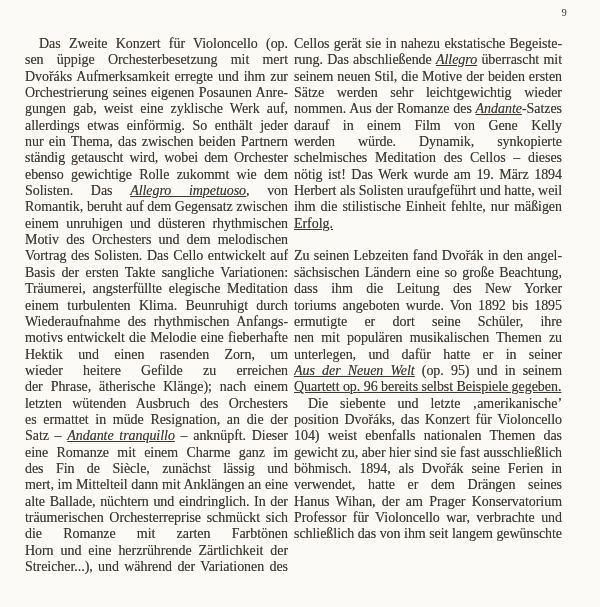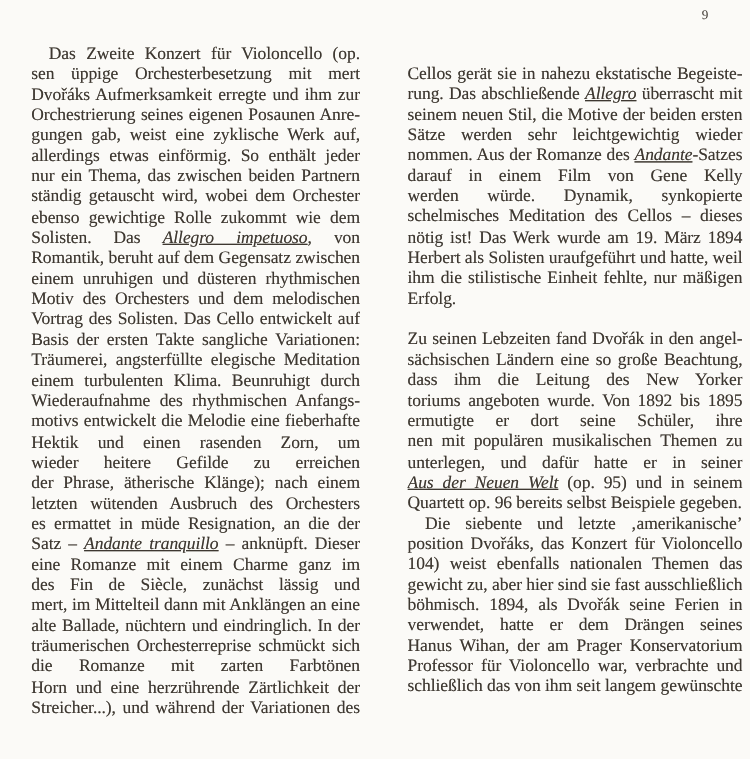--- a/index.html
+++ b/index.html
@@ -21,31 +21,31 @@
     letter-spacing: 0.3px;
   }
   .col {
     position: absolute;
     top: 36px;
     font-size: 14px;
     letter-spacing: -0.05px;
     text-shadow: 0 0 0.4px rgba(62,56,49,0.55);
   }
   .col-left  { left: 25px;  width: 263px; }
-  .col-right { left: 326px; width: 268px; margin-top: 16px; }
+  .col-right { left: 294px; width: 268px; }
   .line {
     height: 16.35px;
     line-height: 16.35px;
     overflow: hidden;
     text-align: justify;
     text-align-last: justify;
   }
   
   .line::after { content: ""; display: inline-block; width: 100%; height: 0; }
-  .line.end { text-align-last: left; }
+  .line.end { text-align-last: left; text-decoration: underline; }
   .line.end::after { content: none; }
   .line.indent { padding-left: 14px; }
   .line.blank::after { content: none; }
   .it { font-style: italic; text-decoration: underline; }
 </style>
 </head>
 <body style="background: rgb(251, 250, 247);">
 
 <div class="sheet" style="color: rgb(62, 56, 49);">
   <div class="pagenum">9</div>

